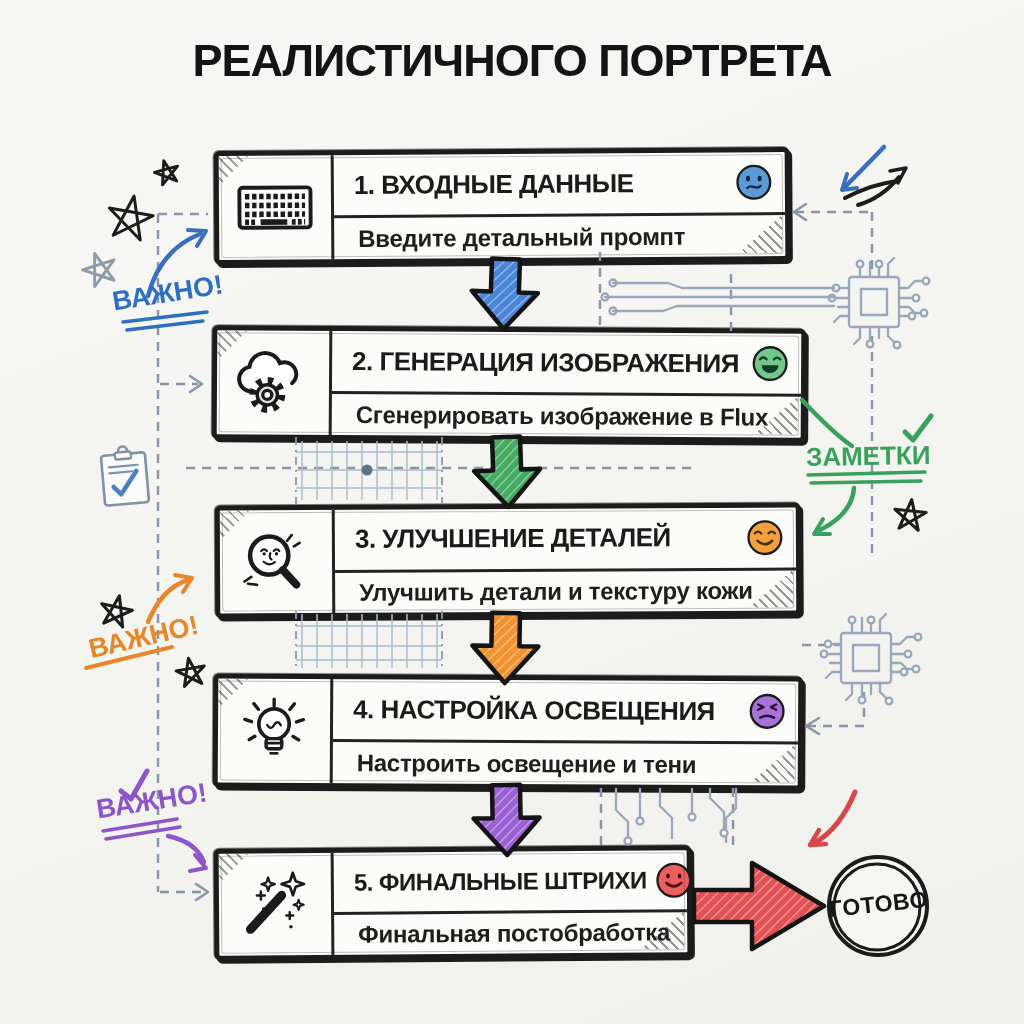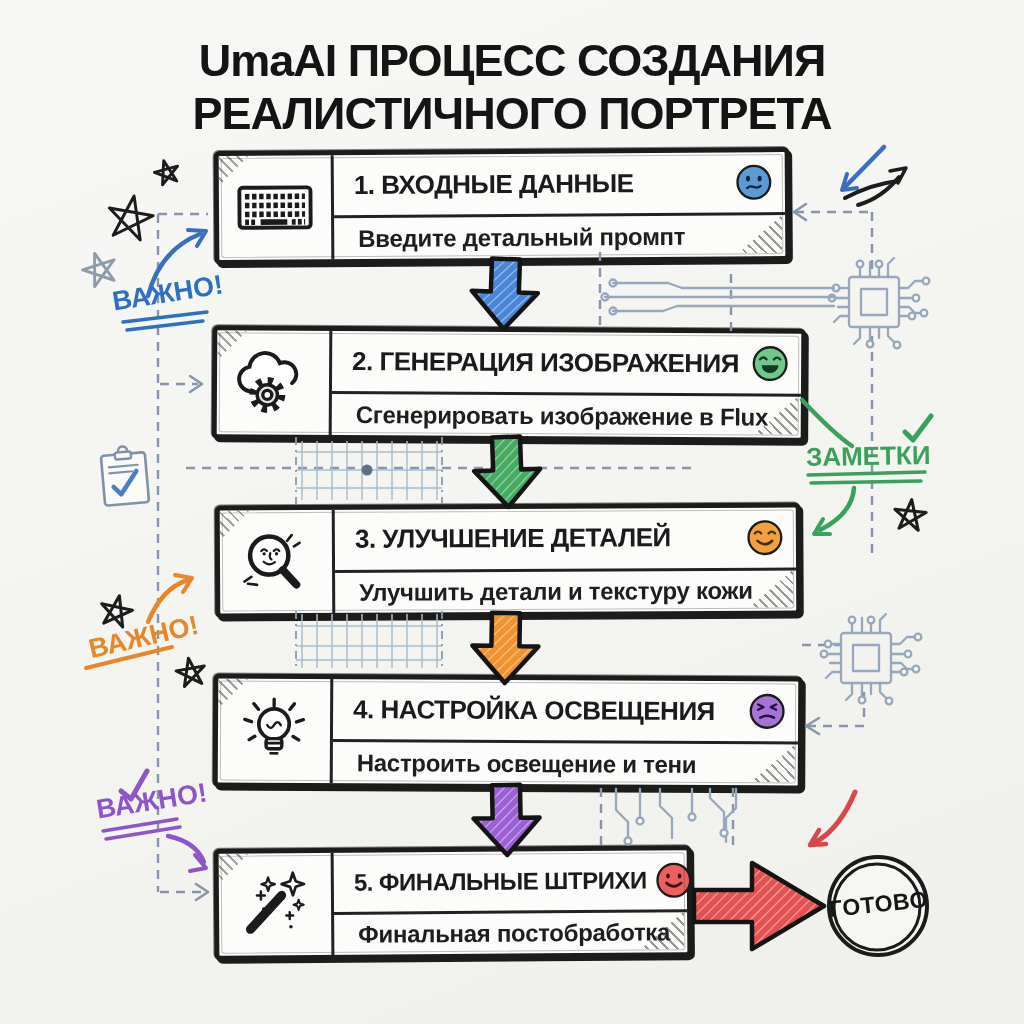--- a/index.html
+++ b/index.html
@@ -74,21 +74,20 @@
   .star-black{stroke:#1c1c1c;fill:none;stroke-linejoin:round;}
   .star-gray{stroke:#8c9cac;fill:none;stroke-linejoin:round;}
   .curve{fill:none;stroke-linecap:round;stroke-linejoin:round;}
 </style>
 </head>
 <body>
 
 <div class="stage">
 
   <div class="main-title">
-    <div>UmaAI ПРОЦЕСС СОЗДАНИЯ</div>
     <div>РЕАЛИСТИЧНОГО ПОРТРЕТА</div>
   </div>
 
   <div class="step-box pos1">
     <div class="icon-cell">
       <svg width="80" height="54" viewBox="0 0 72 48">
         <rect x="4" y="6" width="64" height="36" rx="3" fill="#fff" stroke="#1b1b1b" stroke-width="3.5"></rect>
         <g stroke="#1b1b1b" stroke-width="5">
           <line x1="9" y1="14" x2="63" y2="14" stroke-dasharray="4 2.4"></line>
           <line x1="9" y1="22" x2="63" y2="22" stroke-dasharray="4 2.4"></line>

